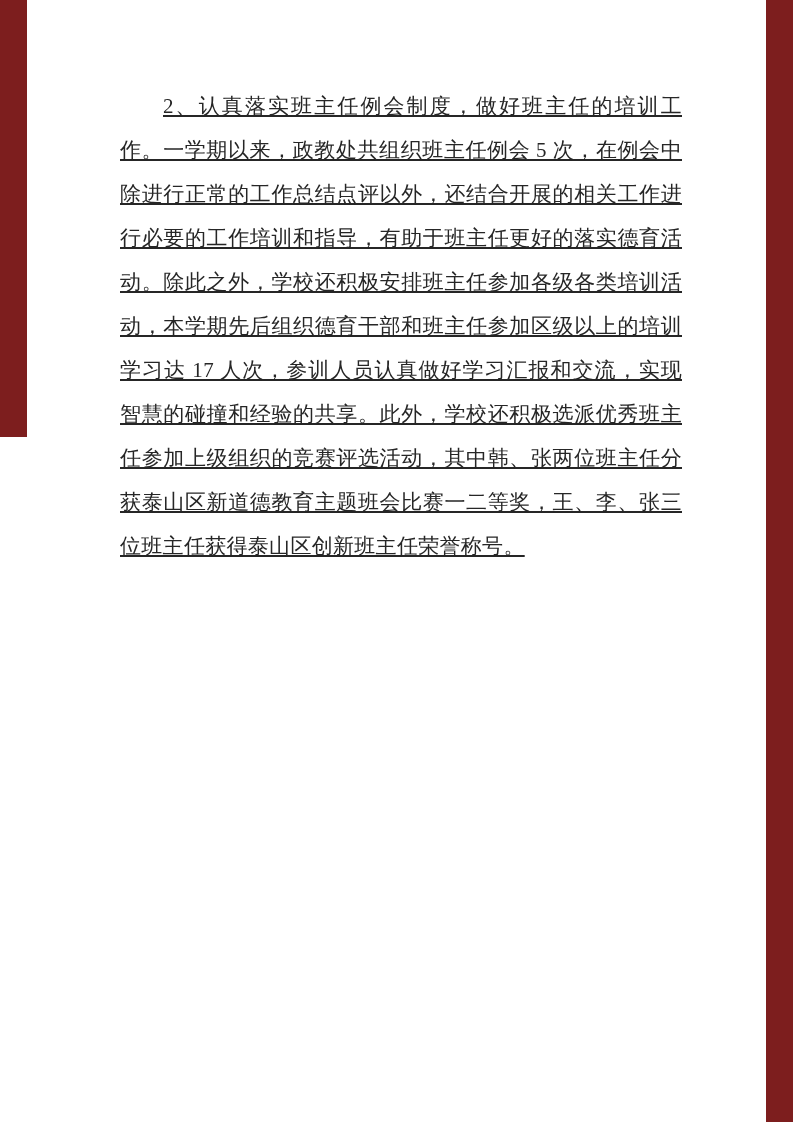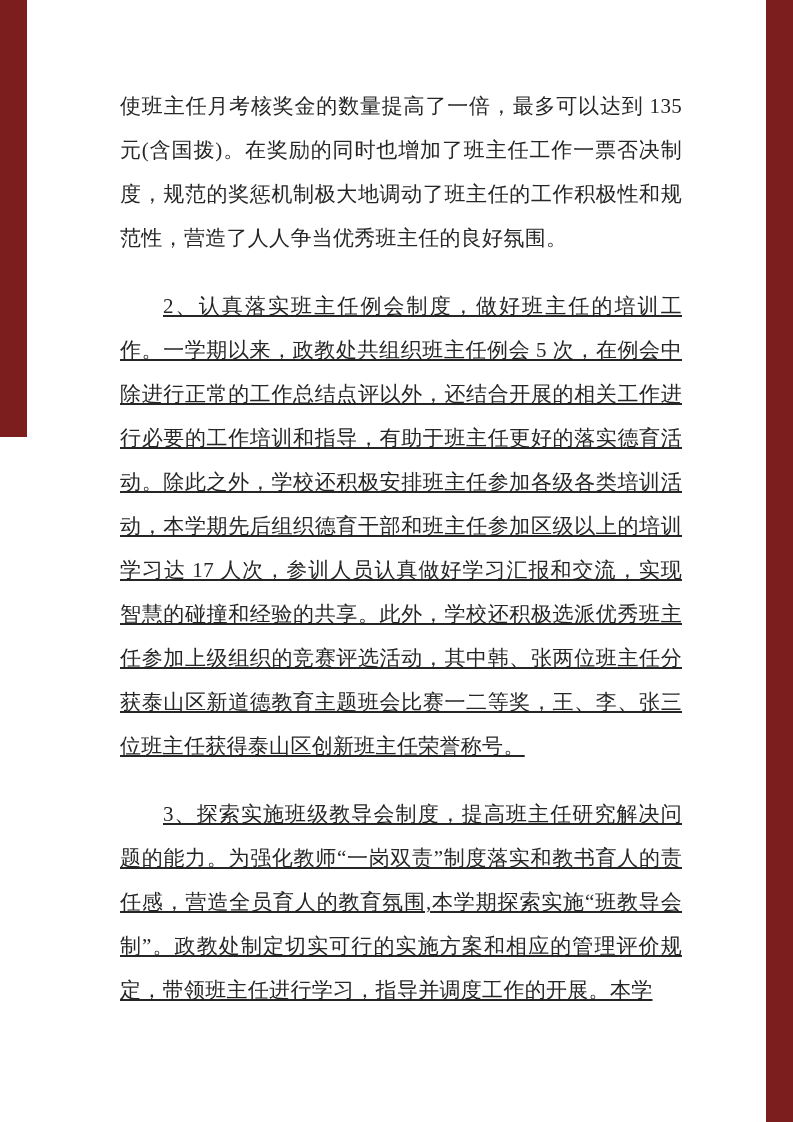--- a/index.html
+++ b/index.html
@@ -56,18 +56,16 @@
 </head>
 <body>
 
 <div class="canvas">
 
   <div class="margin-bar left"></div>
 
   <div class="margin-bar right"></div>
 
   <div class="page-body">
-    <p class="para">使班主任月考核奖金的数量提高了一倍，最多可以达到 135 元(含国拨)。在奖励的同时也增加了班主任工作一票否决制度，规范的奖惩机制极大地调动了班主任的工作积极性和规范性，营造了人人争当优秀班主任的良好氛围。</p>
     <p class="para indent">2、认真落实班主任例会制度，做好班主任的培训工作。一学期以来，政教处共组织班主任例会 5 次，在例会中除进行正常的工作总结点评以外，还结合开展的相关工作进行必要的工作培训和指导，有助于班主任更好的落实德育活动。除此之外，学校还积极安排班主任参加各级各类培训活动，本学期先后组织德育干部和班主任参加区级以上的培训学习达 17 人次，参训人员认真做好学习汇报和交流，实现智慧的碰撞和经验的共享。此外，学校还积极选派优秀班主任参加上级组织的竞赛评选活动，其中韩、张两位班主任分获泰山区新道德教育主题班会比赛一二等奖，王、李、张三位班主任获得泰山区创新班主任荣誉称号。</p>
-    <p class="para indent">3、探索实施班级教导会制度，提高班主任研究解决问题的能力。为强化教师“一岗双责”制度落实和教书育人的责任感，营造全员育人的教育氛围,本学期探索实施“班教导会制”。政教处制定切实可行的实施方案和相应的管理评价规定，带领班主任进行学习，指导并调度工作的开展。本学</p>
   </div>
 
 </div>
 
 </body></html>

